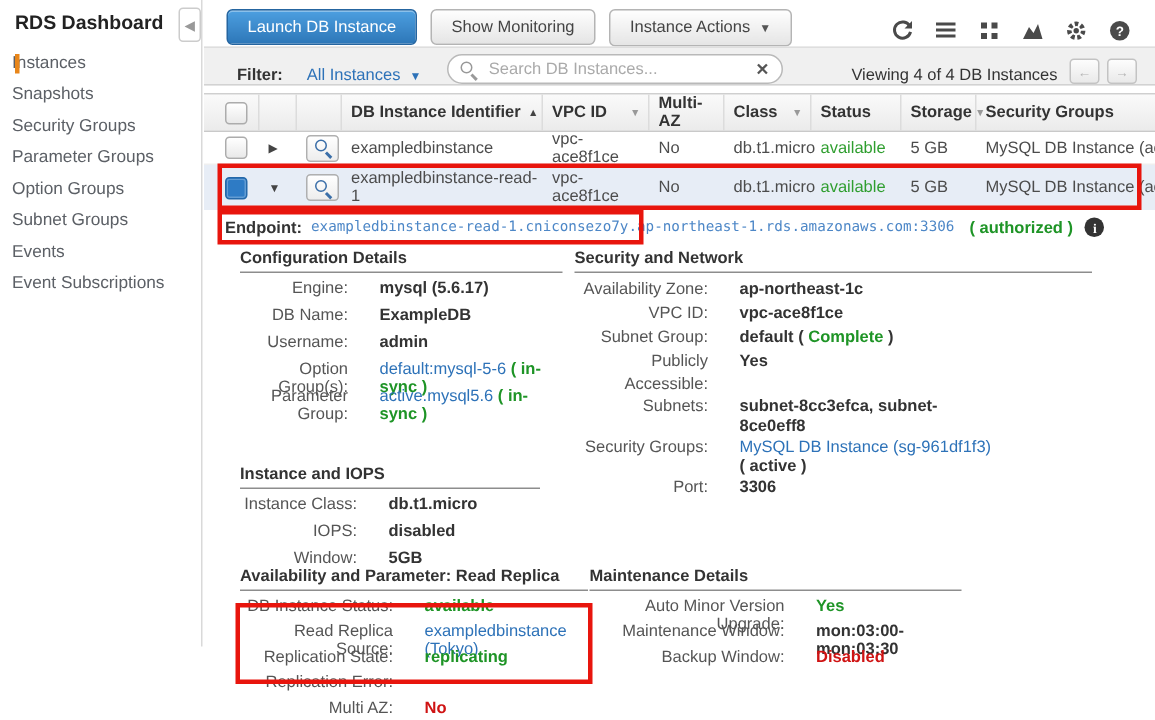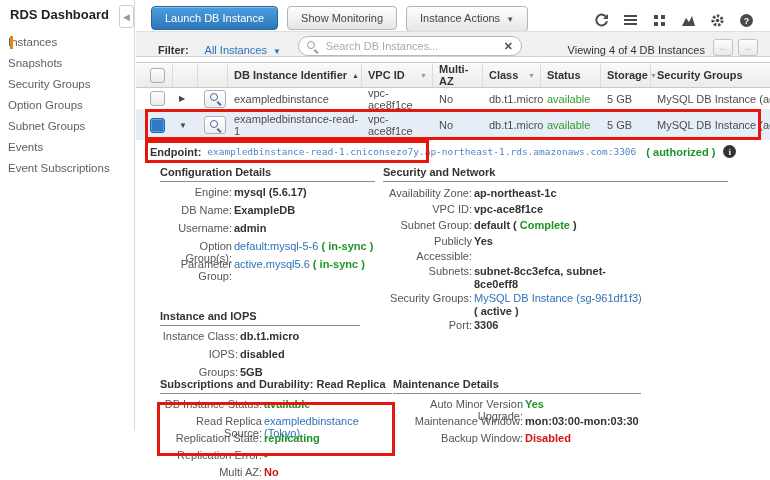--- a/index.html
+++ b/index.html
@@ -83,21 +83,21 @@
   .ep-value{font-family:"DejaVu Sans Mono",monospace;font-size:9.5px;color:#4d87c7;cursor:pointer}
   .ep-auth{font-weight:bold;color:#1e9426;margin:0 8px 0 10px}
   .info-icon{width:13px;height:13px;border-radius:50%;background:#333;color:#fff;font-size:9px;font-weight:bold;
     font-family:"Liberation Serif",serif;display:flex;align-items:center;justify-content:center;cursor:pointer}
 
   
   .section{position:absolute}
   .sec-title{font-weight:bold;color:#333;border-bottom:1px solid #8d8d8d;padding-bottom:3px;margin-bottom:4px}
   .drow{display:flex;align-items:baseline}
   .dlabel{text-align:right;color:#555;flex-shrink:0}
-  .dval{margin-left:2px}
+  .dval{margin-left:21px}
   .p-b{font-weight:bold;color:#333}
   .p-g{font-weight:bold;color:#1e9426}
   .p-r{font-weight:bold;color:#cf1313}
   .p-l{color:#2d72b8;cursor:pointer}
   .blk{display:block;line-height:13px}
 
   #sec-config{left:24px;top:166px;width:215px}
   #sec-config .drow{height:18px}
   #sec-config .dlabel{width:72px}
   #sec-security{left:247px;top:166px;width:345px}
@@ -124,20 +124,21 @@
 </style>
 </head>
 <body>
 
 <div class="sidebar">
   <div class="sb-title">RDS Dashboard</div>
   <ul class="sb-items">
     <li class="sb-item selected">Instances</li>
     <li class="sb-item">Snapshots</li>
     <li class="sb-item">Security Groups</li>
+    <li class="sb-item">Parameter Groups</li>
     <li class="sb-item">Option Groups</li>
     <li class="sb-item">Subnet Groups</li>
     <li class="sb-item">Events</li>
     <li class="sb-item">Event Subscriptions</li>
   </ul>
 </div>
 <div class="collapse-tab">
     <span>◀</span>
   </div>
 
@@ -360,27 +361,27 @@
       <div class="sec-rows">
         <div class="drow">
           <span class="dlabel">Instance Class:</span>
           <span class="dval"><span class="p-b">db.t1.micro</span></span>
         </div>
         <div class="drow">
           <span class="dlabel">IOPS:</span>
           <span class="dval"><span class="p-b">disabled</span></span>
         </div>
         <div class="drow">
-          <span class="dlabel">Groups:</span>
+          <span class="dlabel">Window:</span>
           <span class="dval"><span class="p-b">5GB</span></span>
         </div>
       </div>
   </div>
   <div class="section" id="sec-availability">
-    <div class="sec-title">Subscriptions and Durability: Read Replica</div>
+    <div class="sec-title">Availability and Parameter: Read Replica</div>
       <div class="sec-rows">
         <div class="drow">
           <span class="dlabel">DB Instance Status:</span>
           <span class="dval"><span class="p-g">available</span></span>
         </div>
         <div class="drow">
           <span class="dlabel">Read Replica Source:</span>
           <span class="dval"><span class="p-l">exampledbinstance (Tokyo)</span></span>
         </div>
         <div class="drow">

